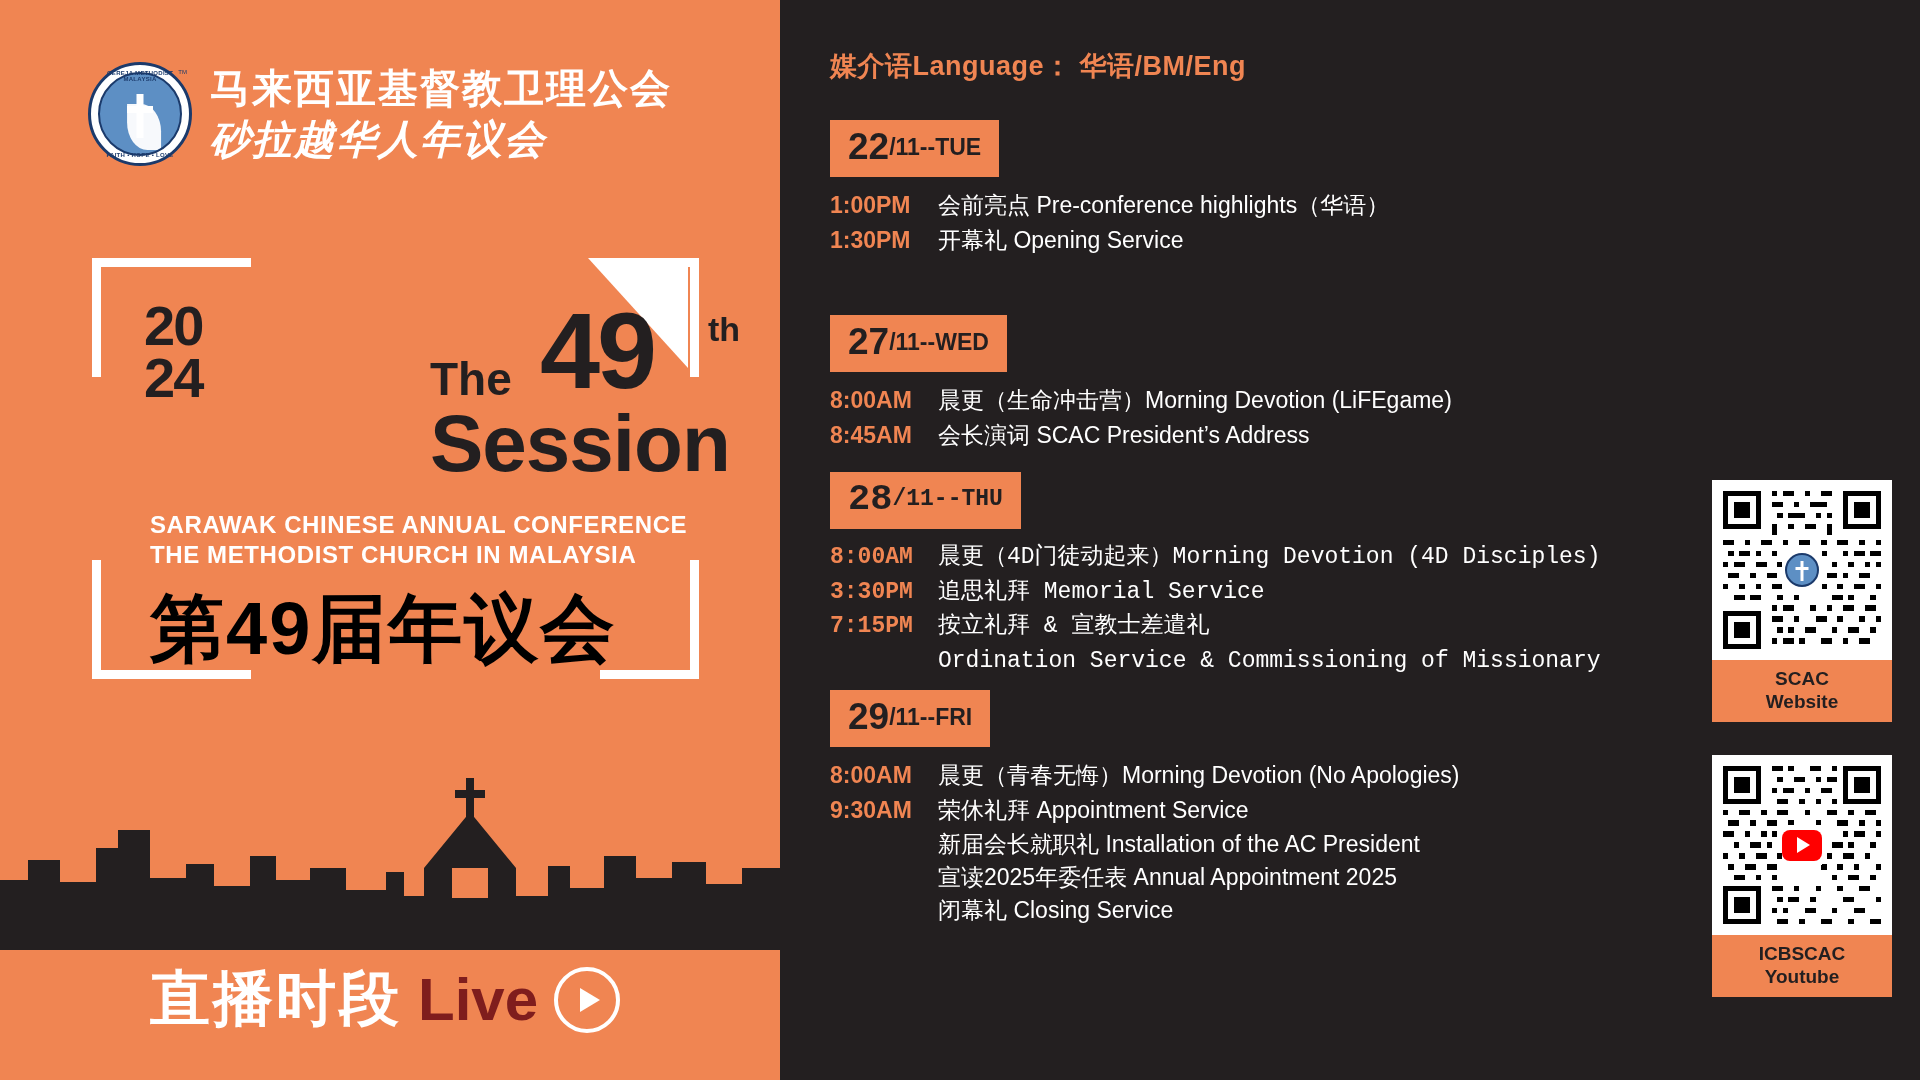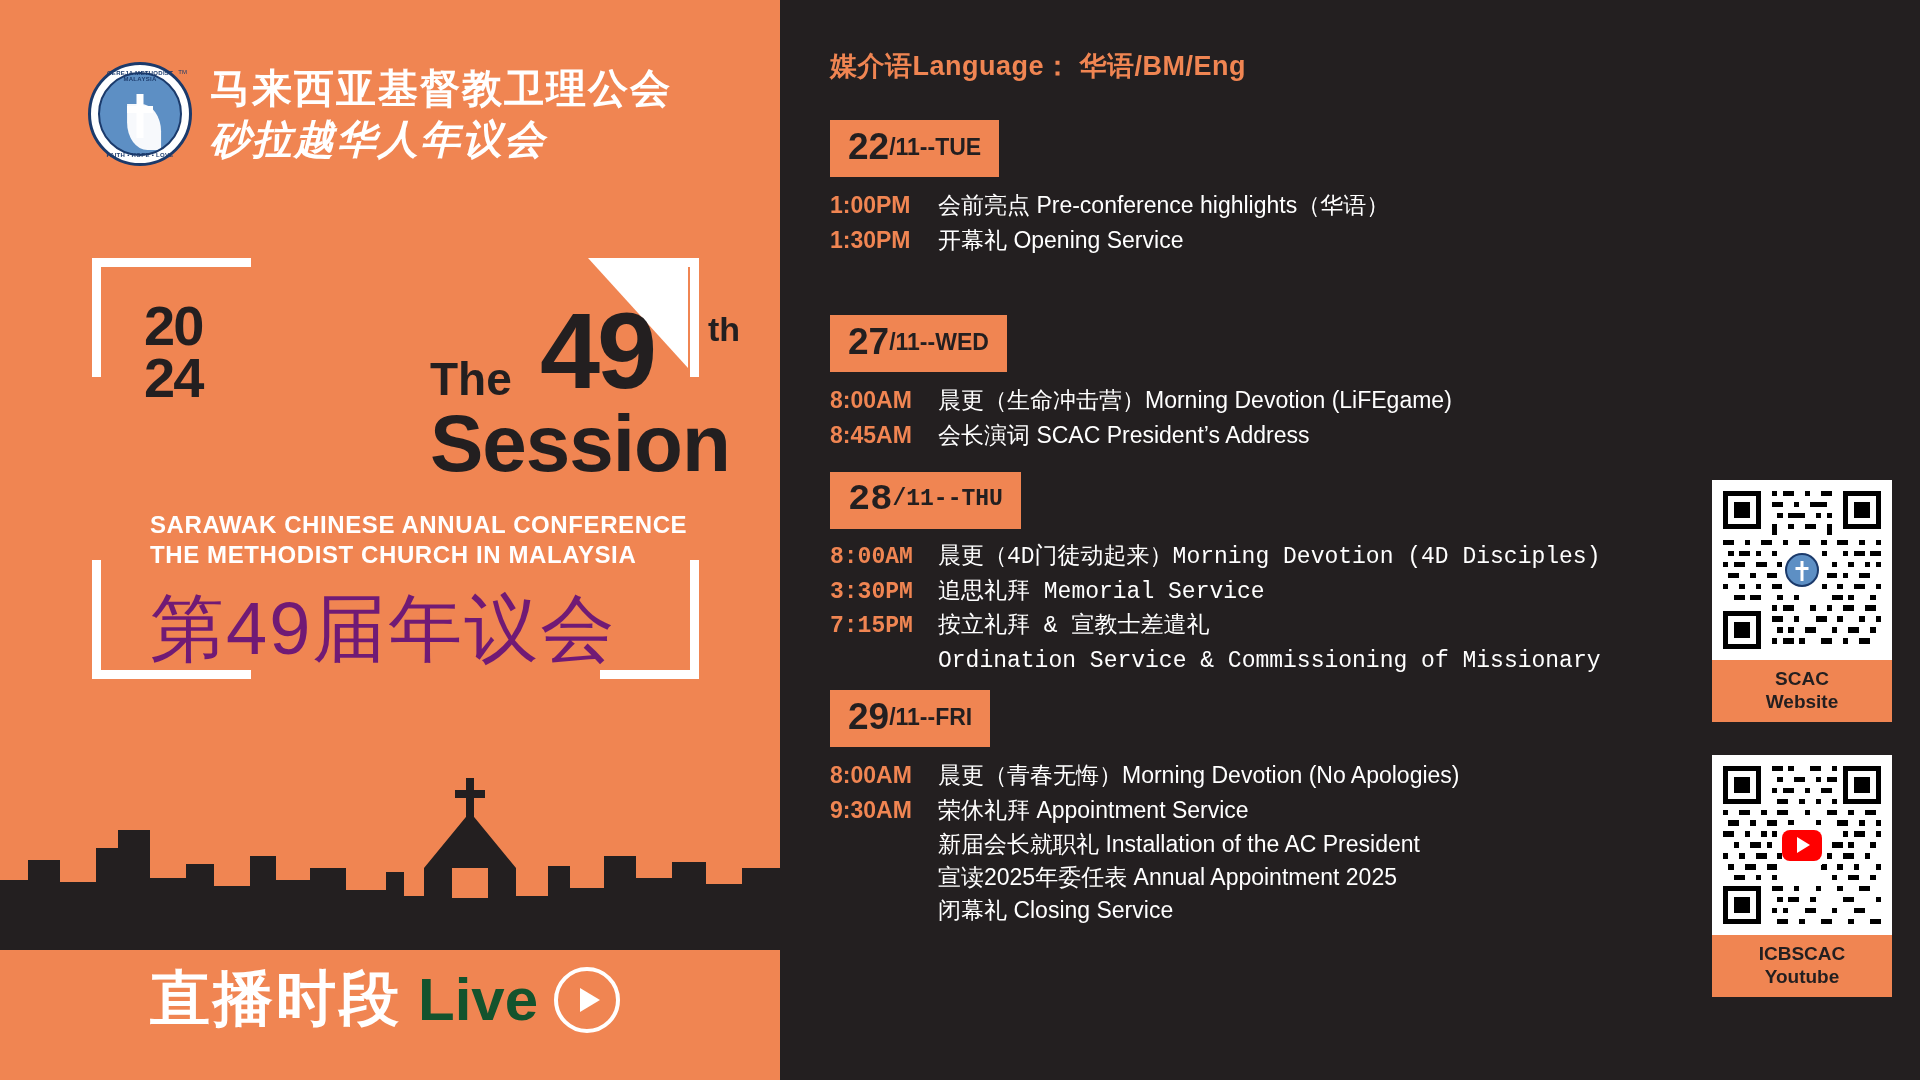--- a/index.html
+++ b/index.html
@@ -69,27 +69,27 @@
 
   .title-block{position:absolute;left:140px;top:300px;color:#231f20;}
   .year{
     position:absolute;left:4px;top:0;font-size:56px;font-weight:bold;line-height:.92;letter-spacing:-2px;
   }
   .the-word{position:absolute;left:290px;top:52px;font-size:46px;font-weight:bold;}
   .num49{position:absolute;left:400px;top:-12px;font-size:108px;font-weight:bold;letter-spacing:-3px;}
   .sup-th{position:absolute;left:568px;top:10px;font-size:34px;font-weight:bold;}
   .session{position:absolute;left:290px;top:98px;font-size:80px;font-weight:bold;letter-spacing:-1px;}
   .sub-en{position:absolute;left:150px;top:510px;color:#ffffff;font-size:24px;font-weight:bold;line-height:1.25;letter-spacing:.6px;}
-  .cn-big{position:absolute;left:150px;top:580px;color:#701a75;font-size:74px;font-weight:normal;letter-spacing:2px;}
+  .cn-big{position:absolute;left:150px;top:580px;color:#000000;font-size:74px;font-weight:bold;letter-spacing:2px;}
 
   
   .skyline{position:absolute;left:0;bottom:130px;width:780px;height:190px;}
   .live-row{position:absolute;left:150px;bottom:40px;display:flex;align-items:center;gap:16px;}
   .live-cn{color:#ffffff;font-size:60px;font-weight:bold;letter-spacing:3px;}
-  .live-en{color:#14532d;font-size:60px;font-weight:bold;}
+  .live-en{color:#7f1d1d;font-size:60px;font-weight:bold;}
   .play-circle{
     width:58px;height:58px;border-radius:50%;background:#f08552;border:4px solid #ffffff;
     display:flex;align-items:center;justify-content:center;
   }
   .play-tri{width:0;height:0;border-left:20px solid #ffffff;border-top:12px solid transparent;border-bottom:12px solid transparent;margin-left:6px;}
 
   
   .right-panel{position:absolute;left:780px;top:0;width:1140px;height:1080px;}
   .lang-line{position:absolute;left:50px;top:48px;font-size:27px;font-weight:bold;color:#f08552;letter-spacing:.5px;}
 

